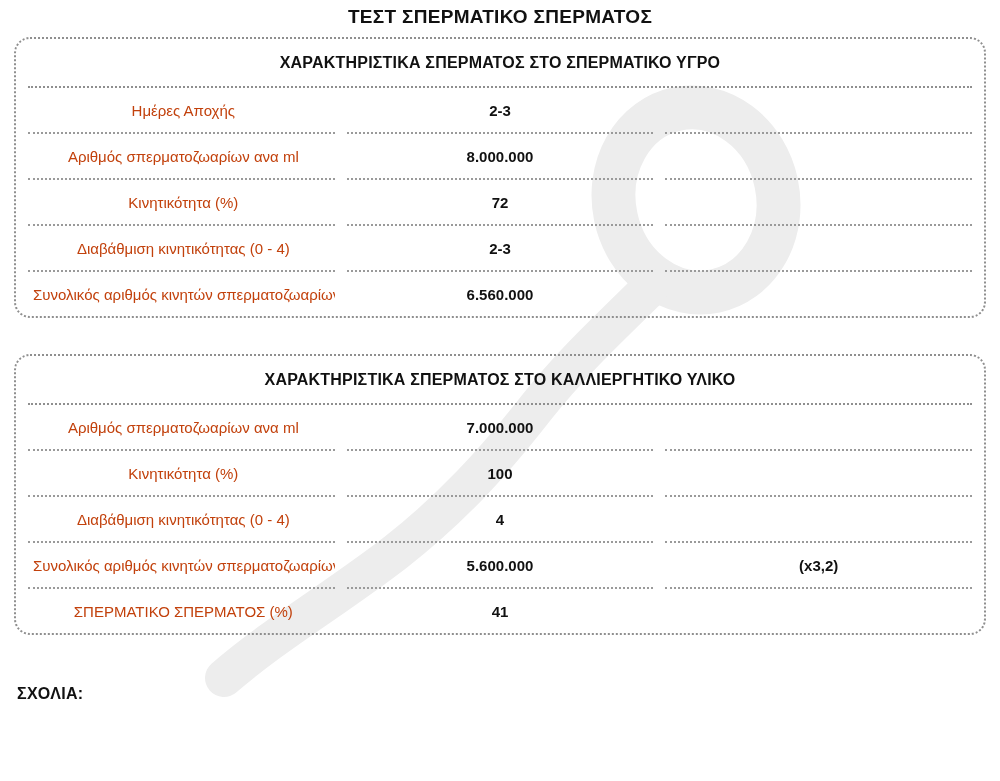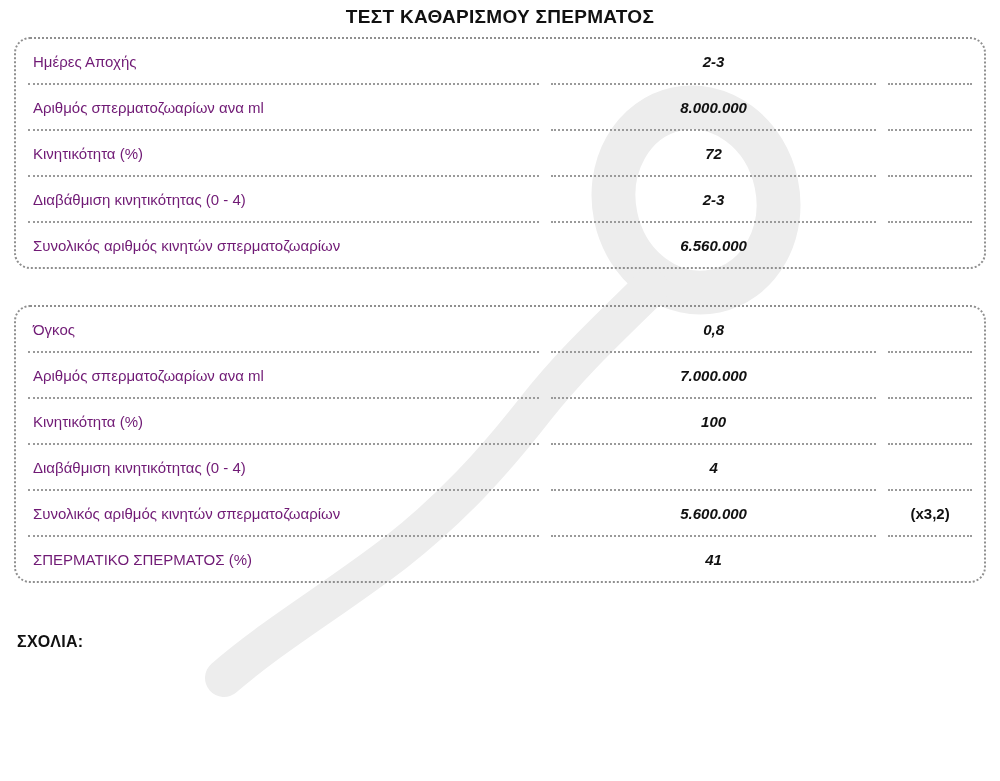--- a/index.html
+++ b/index.html
@@ -63,30 +63,29 @@
     vertical-align: middle;
     border-bottom: 2px dotted #9a9a9a;
     overflow: hidden;
     white-space: nowrap;
   }
   table.report tr:last-child td {
     border-bottom: none;
   }
   td.c-label {
     width: 55.5%;
-    text-align: left;
+    text-align: center;
     padding-left: 5px;
-    color: #701a75;
+    color: #c2410c;
   }
   td.c-value {
     width: 35.5%;
     text-align: center;
     font-weight: bold;
     color: #111;
-    font-style: italic;
   }
   td.c-extra {
     width: 9%;
     text-align: center;
     font-weight: bold;
     color: #111;
   }
   .comments-label {
     margin: 50px 0 0 17px;
     font-size: 16px;
@@ -100,25 +99,28 @@
 
 <svg class="watermark" width="1000" height="781" viewBox="0 0 1000 781" aria-hidden="true">
   <g fill="none" stroke="#ededed">
     <ellipse cx="696" cy="200" rx="82" ry="93" stroke-width="44" transform="rotate(-12 696 200)"></ellipse>
     <path stroke-width="38" stroke-linecap="round" d="M 650 288 C 602 335 571 364 536 408 C 494 462 452 508 396 552 C 338 597 272 636 224 678"></path>
   </g>
 </svg>
 
 <div class="content">
 
-  <div class="doc-title">ΤΕΣΤ ΚΑΘΑΡΙΣΜΟΥ ΣΠΕΡΜΑΤΟΣ</div>
+  <div class="doc-title">ΤΕΣΤ ΣΠΕΡΜΑΤΙΚΟ ΣΠΕΡΜΑΤΟΣ</div>
 
   <div class="panel">
     <table class="report">
       <tbody>
+          <tr>
+        <th class="tbl-header" colspan="3">ΧΑΡΑΚΤΗΡΙΣΤΙΚΑ ΣΠΕΡΜΑΤΟΣ ΣΤΟ ΣΠΕΡΜΑΤΙΚΟ ΥΓΡΟ</th>
+      </tr>
       <tr>
         <td class="c-label">Ημέρες Αποχής</td>
         <td class="c-value">2-3</td>
         <td class="c-extra"></td>
       </tr>
       <tr>
         <td class="c-label">Αριθμός σπερματοζωαρίων ανα ml</td>
         <td class="c-value">8.000.000</td>
         <td class="c-extra"></td>
       </tr>
@@ -137,24 +139,22 @@
         <td class="c-value">6.560.000</td>
         <td class="c-extra"></td>
       </tr>
     </tbody>
       </table>
   </div>
 
   <div class="panel">
     <table class="report">
       <tbody>
-      <tr>
-        <td class="c-label">Όγκος</td>
-        <td class="c-value">0,8</td>
-        <td class="c-extra"></td>
+          <tr>
+        <th class="tbl-header" colspan="3">ΧΑΡΑΚΤΗΡΙΣΤΙΚΑ ΣΠΕΡΜΑΤΟΣ ΣΤΟ ΚΑΛΛΙΕΡΓΗΤΙΚΟ ΥΛΙΚΟ</th>
       </tr>
       <tr>
         <td class="c-label">Αριθμός σπερματοζωαρίων ανα ml</td>
         <td class="c-value">7.000.000</td>
         <td class="c-extra"></td>
       </tr>
       <tr>
         <td class="c-label">Κινητικότητα (%)</td>
         <td class="c-value">100</td>
         <td class="c-extra"></td>

